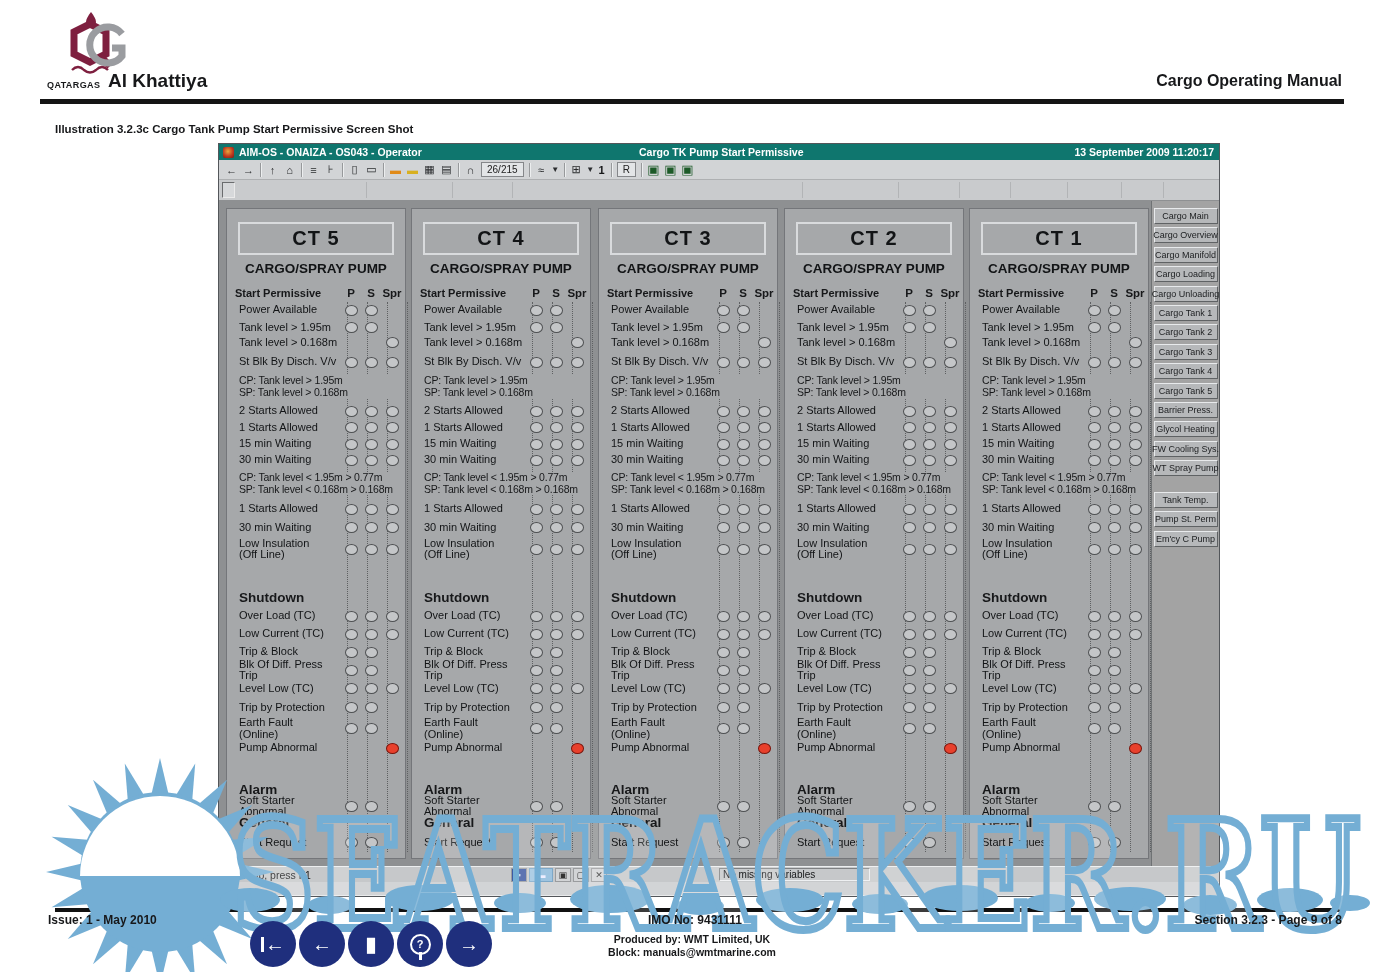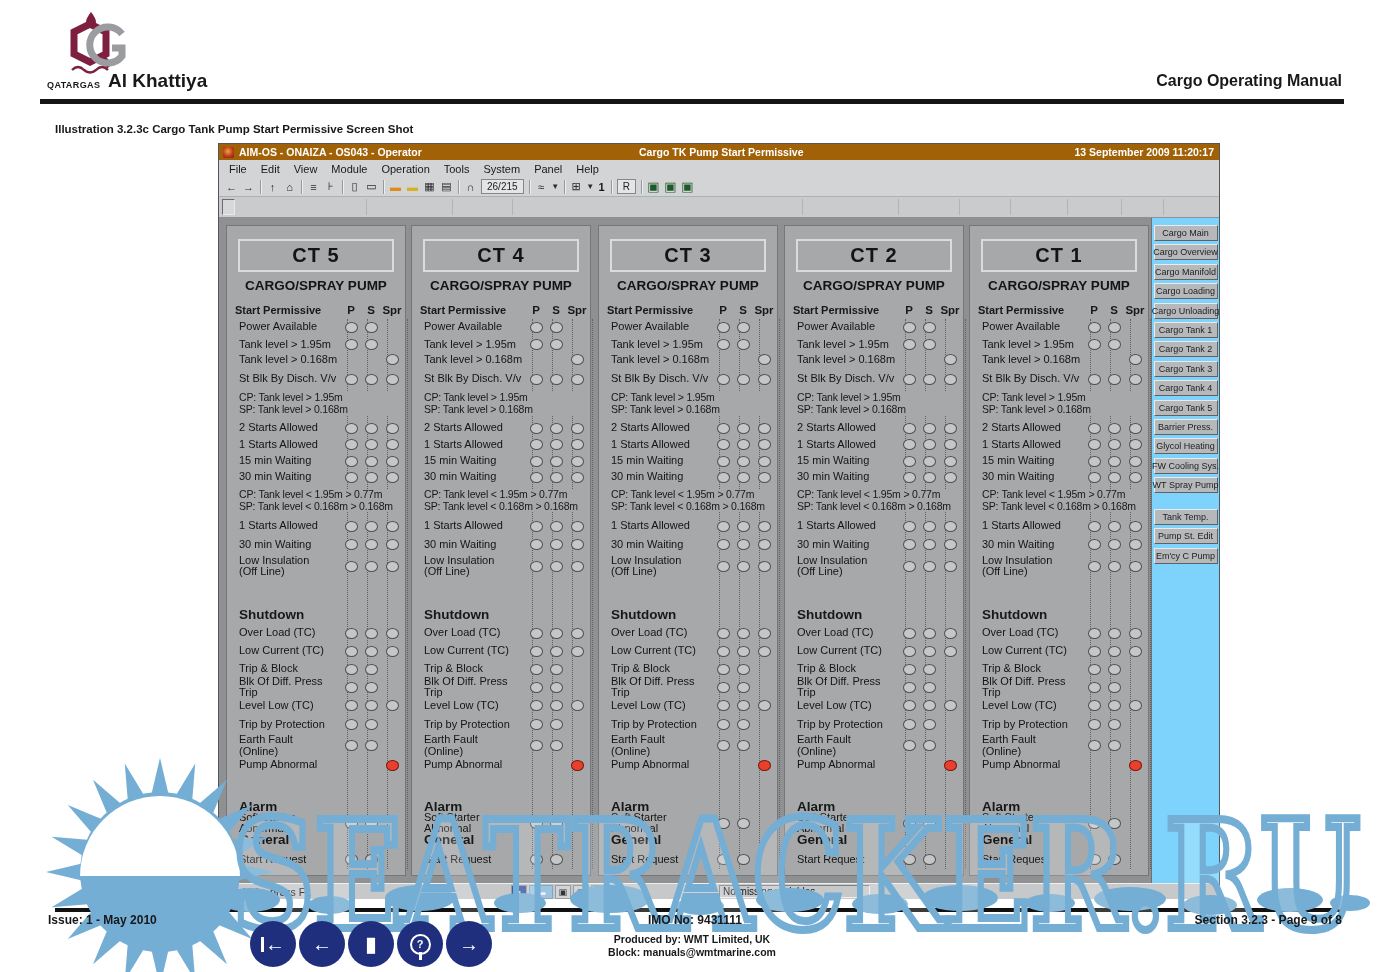--- a/index.html
+++ b/index.html
@@ -8,21 +8,21 @@
   
   .logo-svg{position:absolute;left:44px;top:10px;}
   .logo-text{position:absolute;left:47px;top:80px;font-size:9px;font-weight:bold;letter-spacing:.4px;}
   .ship{position:absolute;left:108px;top:70px;font-size:19px;font-weight:bold;}
   .manual{position:absolute;right:42px;top:72px;font-size:16px;font-weight:bold;}
   .hdr-line{position:absolute;left:40px;right:40px;top:99px;height:5px;background:#151515;}
   .caption{position:absolute;left:55px;top:123px;font-size:11.5px;font-weight:bold;}
   
   .win{position:absolute;left:218px;top:143px;width:1000px;height:752px;background:#D2D4D6;
        border:1px solid #53565a;box-shadow:0 0 0 1px #e9eaeb inset;z-index:1;box-sizing:content-box;}
-  .titlebar{height:16px;background:#a16207;color:#fff;display:flex;align-items:center;
+  .titlebar{height:16px;background:#0f766e;color:#fff;display:flex;align-items:center;
             font-size:10.5px;font-weight:bold;padding:0 4px;position:relative;}
   .appicon{width:11px;height:11px;border-radius:2px;margin-right:5px;flex:none;
            background:radial-gradient(circle at 45% 40%,#e8a83c 0%,#c03a20 55%,#7c1810 100%);}
   .tb-center{position:absolute;left:420px;}
   .tb-right{position:absolute;right:5px;}
   .menubar{height:17px;display:flex;align-items:center;font-size:11px;padding-left:3px;background:#D2D4D6;}
   .menu-item{padding:1px 7px;}
   .toolbar{height:19px;display:flex;align-items:center;padding-left:4px;background:#D2D4D6;
            border-bottom:1px solid #aeb0b2;}
   .ticon{min-width:15px;height:15px;display:flex;align-items:center;justify-content:center;
@@ -32,21 +32,21 @@
   .tsep{width:1px;height:14px;background:#97999b;box-shadow:1px 0 0 #eceeef;margin:0 3px;flex:none;}
   .tbox{border:1px solid #85878a;background:#E3E5E7;padding:0 5px;font-size:10px;height:13px;
         line-height:13px;margin:0 2px;color:#222;}
   .ttxt{font-size:11px;font-weight:bold;margin:0 3px;}
   .tabstrip{height:20px;background:#C9CBCD;position:relative;border-bottom:1px solid #8e9092;}
   .tab-cell{position:absolute;left:3px;top:2px;width:11px;height:14px;background:#D6D8DA;
             border:1px solid;border-color:#6a6c6e #eaeaea #eaeaea #6a6c6e;}
   .tab-sep{position:absolute;top:2px;width:1px;height:16px;background:#b2b4b6;}
   .content{position:relative;height:665px;background:#8E9092;overflow:hidden;}
   
-  .sidebar{position:absolute;left:932px;top:0;width:68px;height:665px;background:#7dd3fc;
+  .sidebar{position:absolute;left:932px;top:0;width:68px;height:665px;background:#a3a3a3;
            border-left:1px solid #6f7274;padding-top:7px;box-sizing:border-box;}
   .sbtn{width:62px;height:14px;margin:0 auto 3.4px;background:#B6B8BA;border:1px solid;
         border-color:#E8EAEC #5f6264 #5f6264 #E8EAEC;font-size:9px;display:flex;align-items:center;
         justify-content:center;color:#1c1e20;white-space:nowrap;}
   .sbtn.lower-first{margin-top:16px;}
   
   .panel{position:absolute;top:7px;width:180px;height:651px;background:#A6A8AA;
          border:1px solid #74767a;box-sizing:border-box;}
   .ct-box{margin:13px 11px 0;height:29px;border:2px solid #D9DBDD;display:flex;align-items:center;
           justify-content:center;font-size:20px;font-weight:bold;letter-spacing:1px;color:#121416;}
@@ -115,31 +115,20 @@
   <div class="hdr-line"></div>
   <div class="caption">Illustration 3.2.3c Cargo Tank Pump Start Permissive Screen Shot</div>
 
   <div class="win">
     <div class="titlebar">
       <span class="appicon"></span>
       <span>AIM-OS - ONAIZA - OS043 - Operator</span>
       <span class="tb-center">Cargo TK Pump Start Permissive</span>
       <span class="tb-right">13 September 2009 11:20:17</span>
     </div>
-    <div class="menubar" id="menubar">
-        <span class="menu-item">File</span>
-        <span class="menu-item">Edit</span>
-        <span class="menu-item">View</span>
-        <span class="menu-item">Module</span>
-        <span class="menu-item">Operation</span>
-        <span class="menu-item">Tools</span>
-        <span class="menu-item">System</span>
-        <span class="menu-item">Panel</span>
-        <span class="menu-item">Help</span>
-      </div>
     <div class="toolbar" id="toolbar">
         <span class="ticon">←</span>
         <span class="ticon">→</span>
         <div class="tsep"></div>
         <span class="ticon">↑</span>
         <span class="ticon">⌂</span>
         <div class="tsep"></div>
         <span class="ticon">≡</span>
         <span class="ticon">⊦</span>
         <div class="tsep"></div>
@@ -190,21 +179,21 @@
           <div class="sbtn">Cargo Tank 1</div>
           <div class="sbtn">Cargo Tank 2</div>
           <div class="sbtn">Cargo Tank 3</div>
           <div class="sbtn">Cargo Tank 4</div>
           <div class="sbtn">Cargo Tank 5</div>
           <div class="sbtn">Barrier Press.</div>
           <div class="sbtn">Glycol Heating</div>
           <div class="sbtn">FW Cooling Sys.</div>
           <div class="sbtn">WT Spray Pump</div>
           <div class="sbtn lower-first">Tank Temp.</div>
-          <div class="sbtn">Pump St. Edit</div>
+          <div class="sbtn">Pump St. Perm</div>
           <div class="sbtn">Em'cy C Pump</div>
         </div>
     <div class="panel" style="left: 7px;">
           <div class="ct-box">CT 5</div>
           <div class="subtitle">CARGO/SPRAY PUMP</div>
           <div class="permhdr">
             <span class="plabel">Start Permissive</span>
             <span class="pcell">P</span>
             <span class="pcell">S</span>
             <span class="pcell last">Spr</span>

